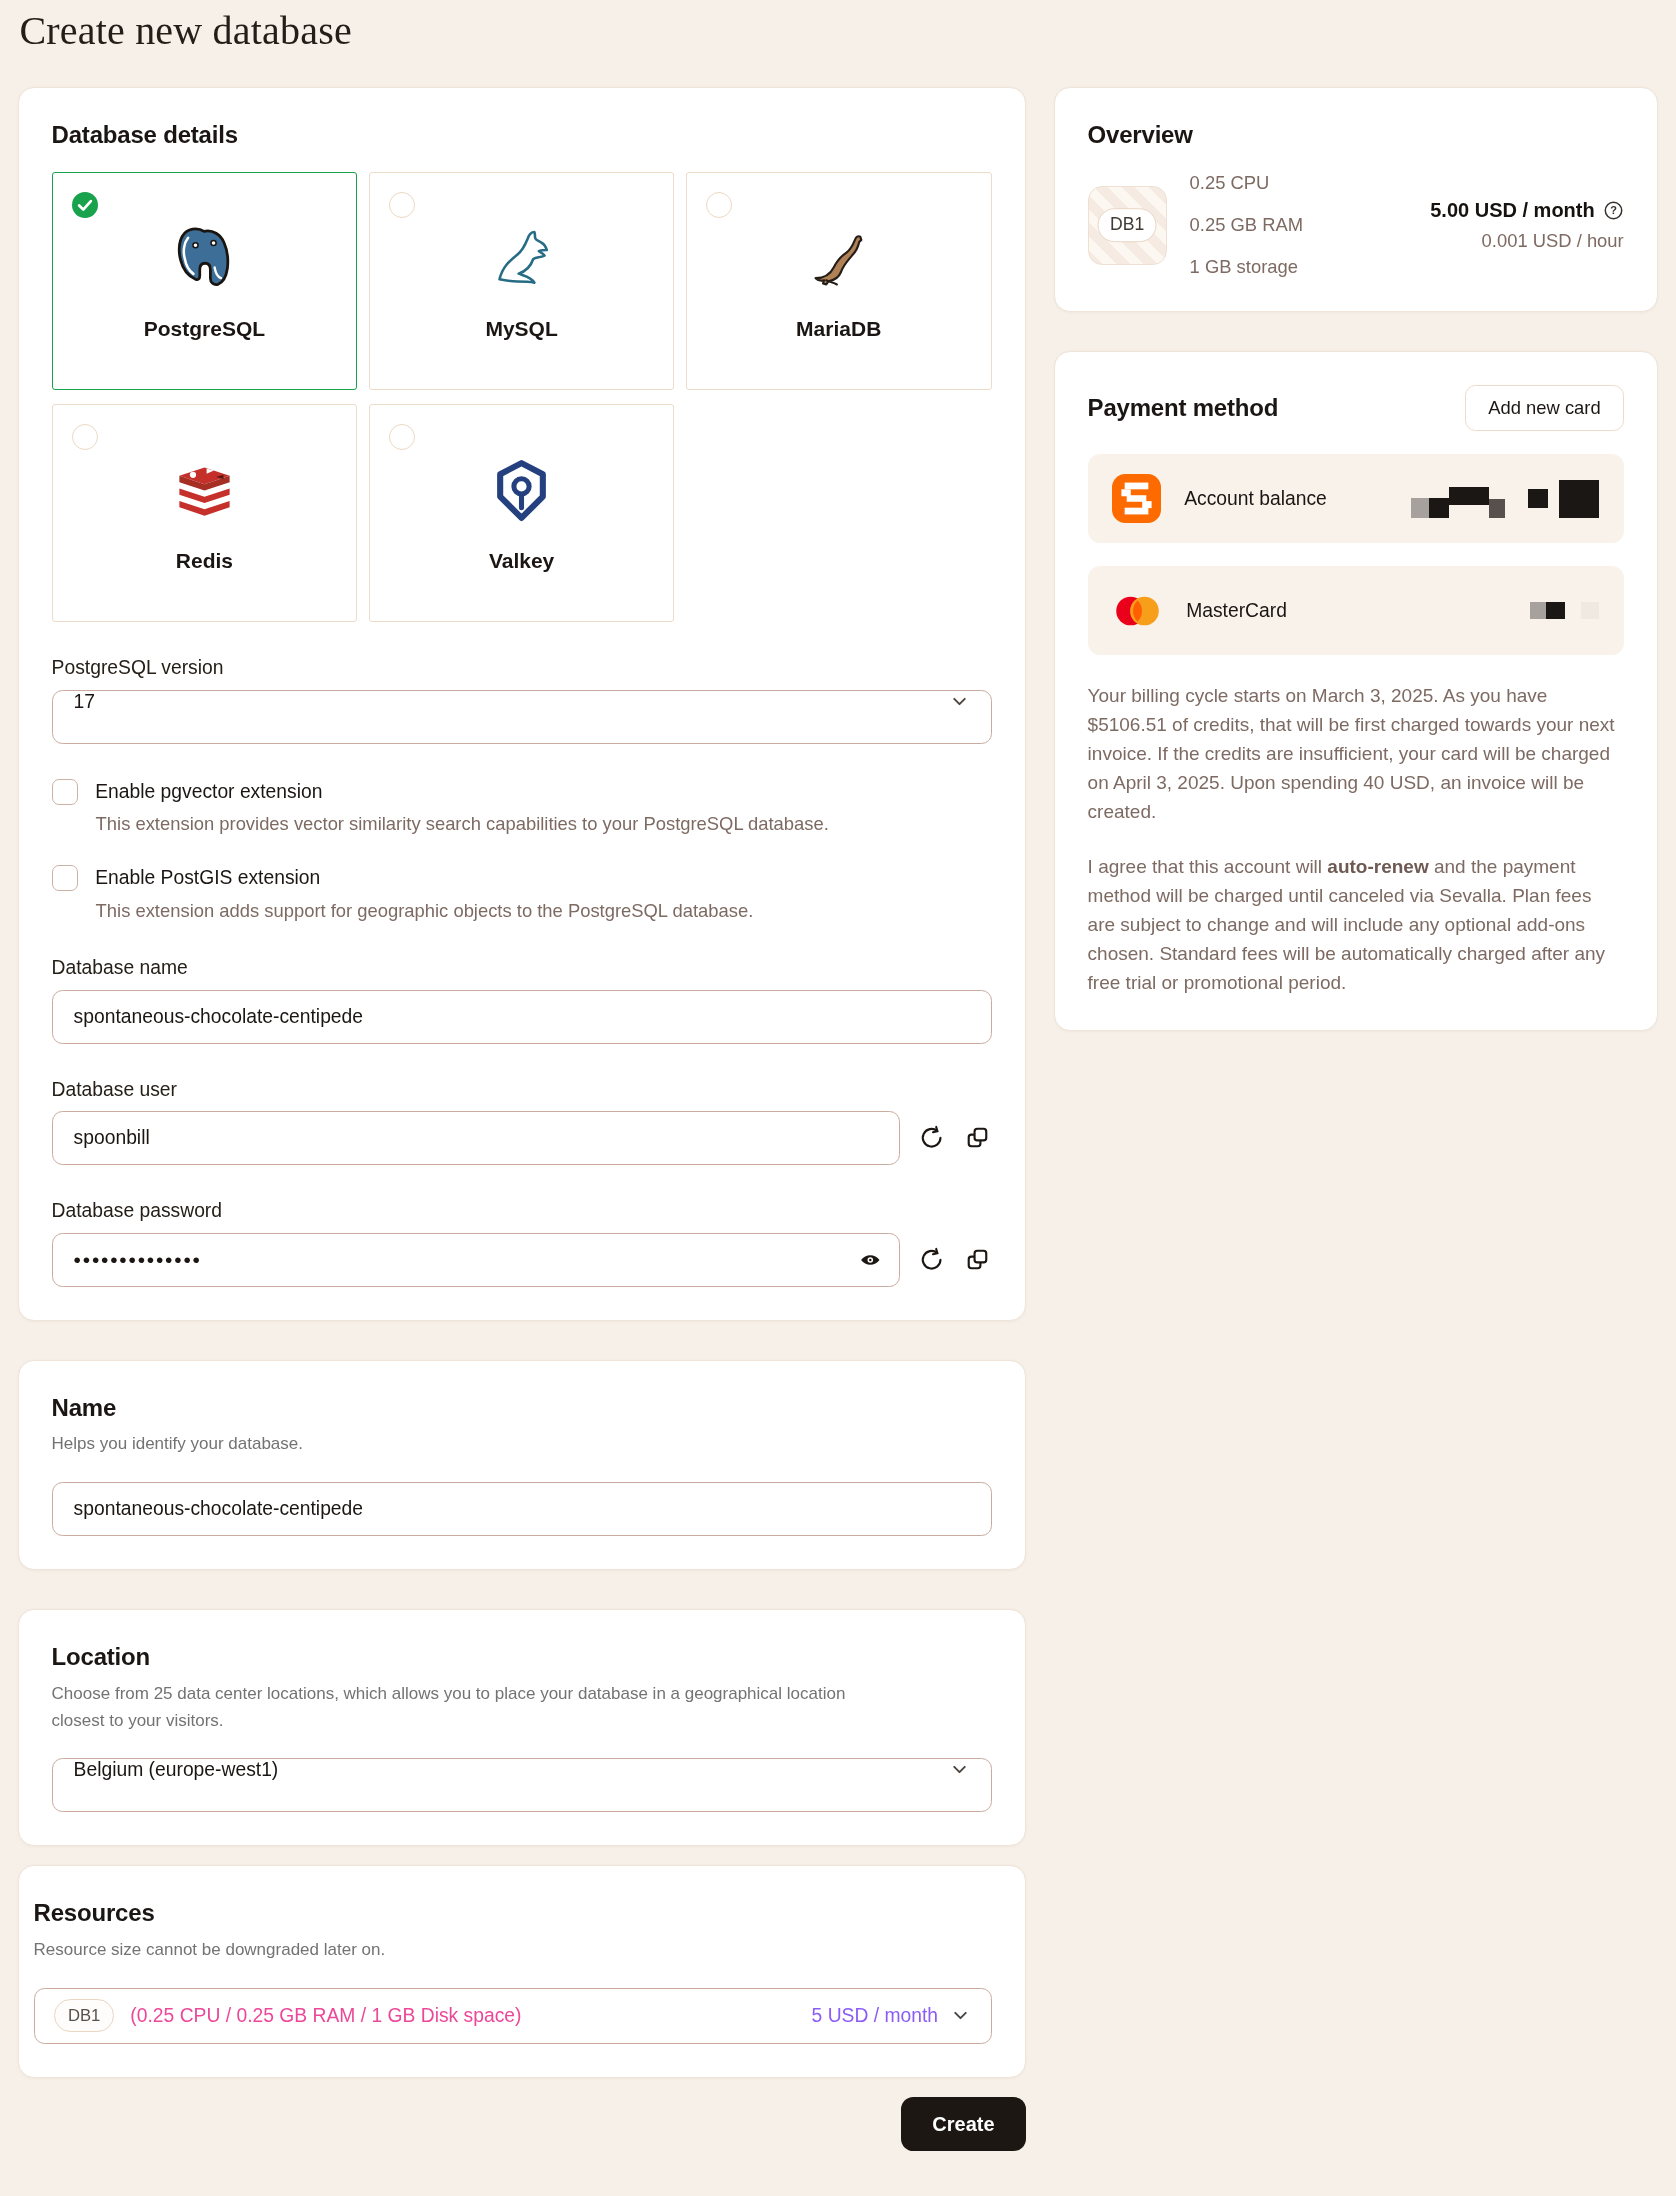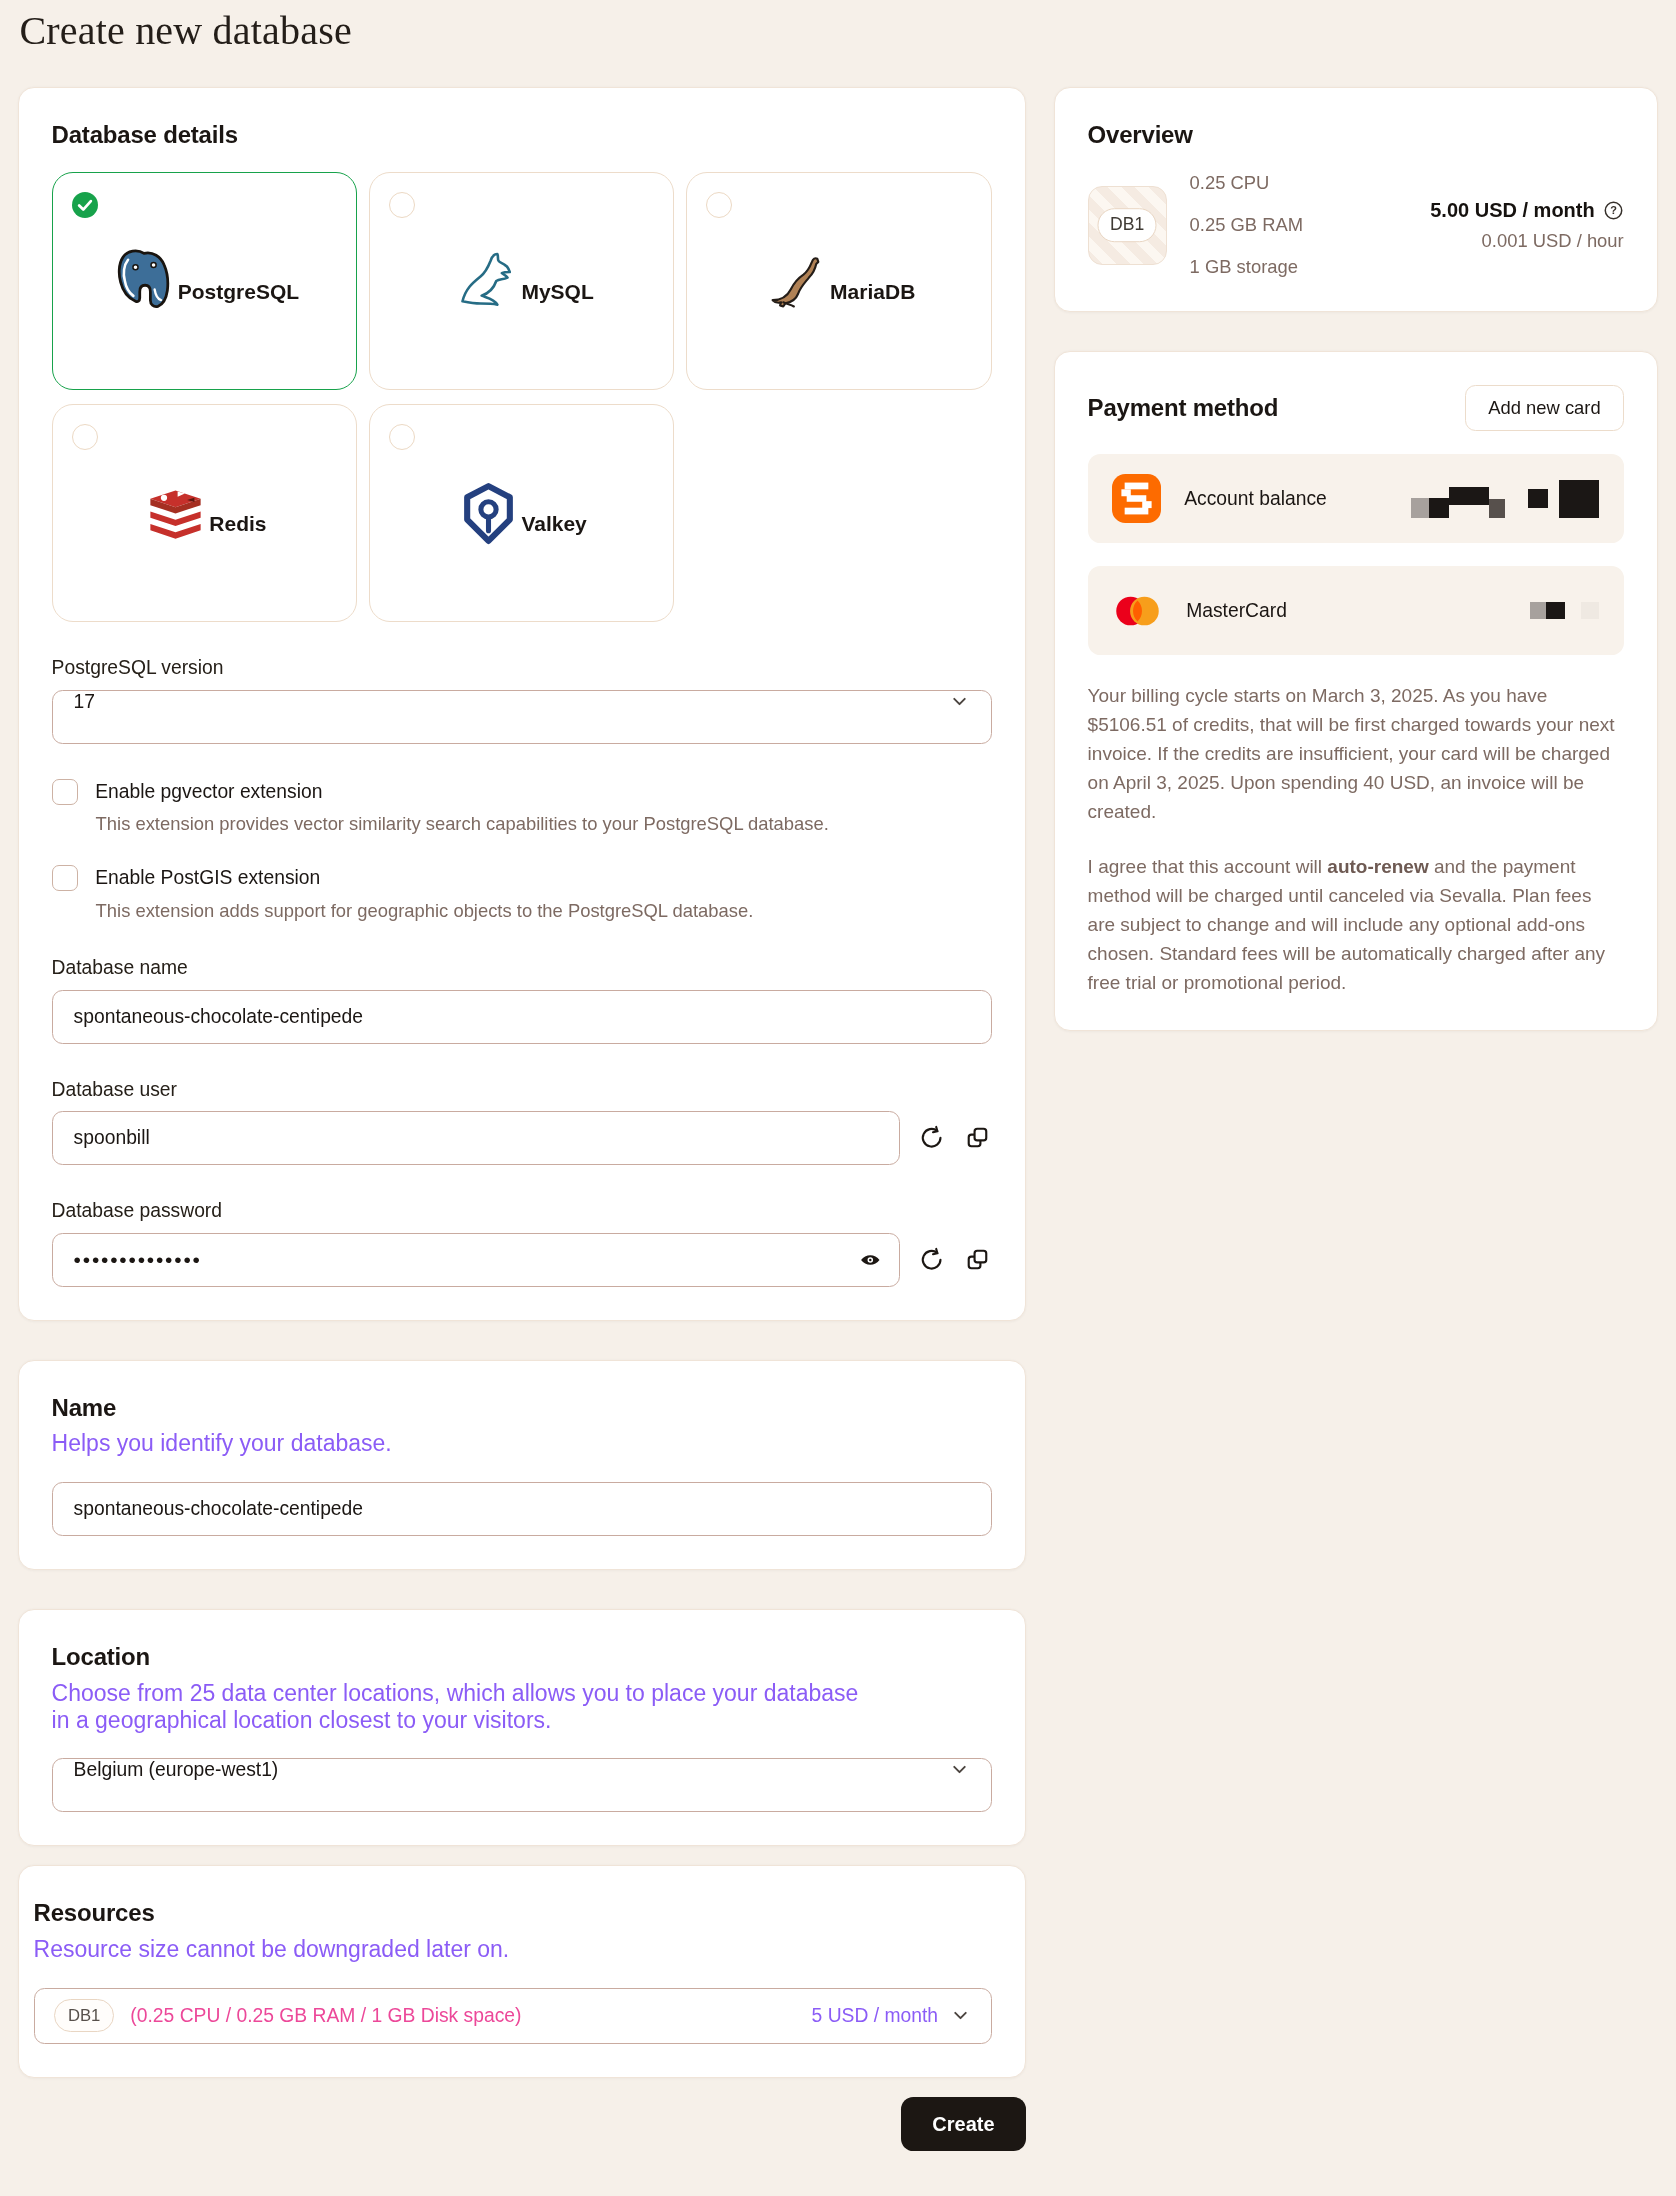--- a/index.html
+++ b/index.html
@@ -30,22 +30,22 @@
     border-radius: 16px;
     padding: 33px;
     box-shadow: 0 0.9px 2.6px rgba(28,23,20,0.04);
   }
   h2.card-title { font-size: 24px; font-weight: 700; color: #1b1613; letter-spacing: -0.2px; }
 
   
   .engine-grid { display: grid; grid-template-columns: repeat(3, 1fr); gap: 14px 11.4px; margin-top: 23px; }
   .engine-card {
     position: relative; height: 218px;
-    border: 1.3px solid #eddcca; border-radius: 21px; background: #fff;
-    display: flex; flex-direction: row; align-items: center; justify-content: center;
+    border: 1.3px solid #eddcca; border-radius: 3px; background: #fff;
+    display: flex; flex-direction: column; align-items: center; justify-content: center;
     cursor: pointer;
   }
   .engine-card.selected { border: 1.8px solid #17a24b; }
   .radio {
     position: absolute; top: 19.3px; left: 19.3px;
     width: 26px; height: 26px; border-radius: 50%;
     border: 1.8px solid #ecd9c4; background: #fff;
   }
   .check-badge { position: absolute; top: 19.3px; left: 19.3px; width: 26px; height: 26px; }
   .check-badge svg { width: 26px; height: 26px; display: block; }
@@ -69,21 +69,21 @@
   .chk-desc { margin: 8.8px 0 0 44px; font-size: 18.4px; color: #7d6a62; }
 
   .input-row { display: flex; align-items: center; }
   .input-wrap { position: relative; flex: 1; }
   .icon-btn { width: 28px; height: 28px; margin-left: 17.6px; flex: none; cursor: pointer; display: flex; align-items: center; justify-content: center; }
   .icon-btn svg { width: 25.5px; height: 25.5px; display: block; }
   .eye-btn { position: absolute; right: 17.6px; top: 50%; transform: translateY(-50%); width: 24.6px; height: 24.6px; cursor: pointer; }
   .eye-btn svg { width: 24.6px; height: 24.6px; display: block; }
 
   .card.stack { margin-top: 39px; }
-  .section-desc { margin-top: 8.8px; font-size: 23px; line-height: 27px; color: #8b5cf6; max-width: 825px; }
+  .section-desc { margin-top: 8.8px; font-size: 17px; line-height: 27px; color: #737373; max-width: 825px; }
   .card .mt-input { margin-top: 24.6px; }
 
   .resource-select { height: 56px; border: 0.9px solid #c9aba0; border-radius: 10.5px; display: flex; align-items: center; padding: 0 19.3px; margin-top: 24.6px; cursor: pointer; background: #fff; }
   .db-pill { border: 0.9px solid #e9d6c3; border-radius: 877px; padding: 5.3px 13px; font-size: 16.7px; color: #57504b; background: #fffdfb; flex: none; }
   .resource-label { margin-left: 16px; font-size: 19.3px; color: #ec4899; }
   .resource-price { margin-left: auto; display: flex; align-items: center; gap: 12.3px; font-size: 19.3px; color: #8b5cf6; }
 
   .create-row { display: flex; justify-content: flex-end; margin-top: 19.3px; }
   .create-btn {
     background: #1c1713; color: #fff; border: none; border-radius: 12.3px;

